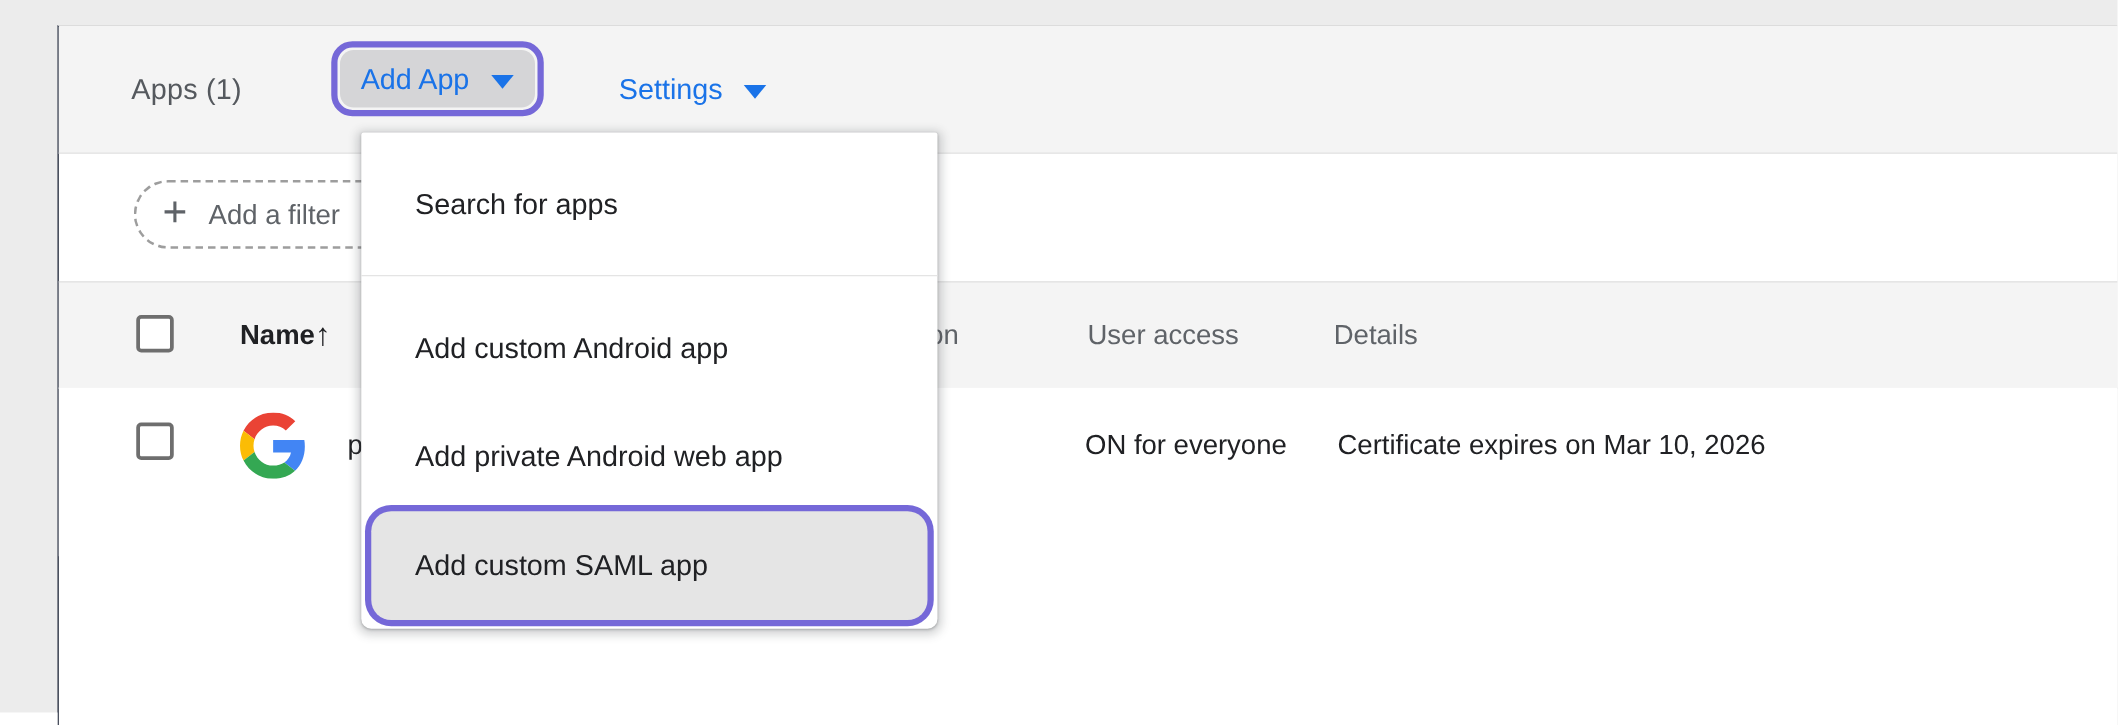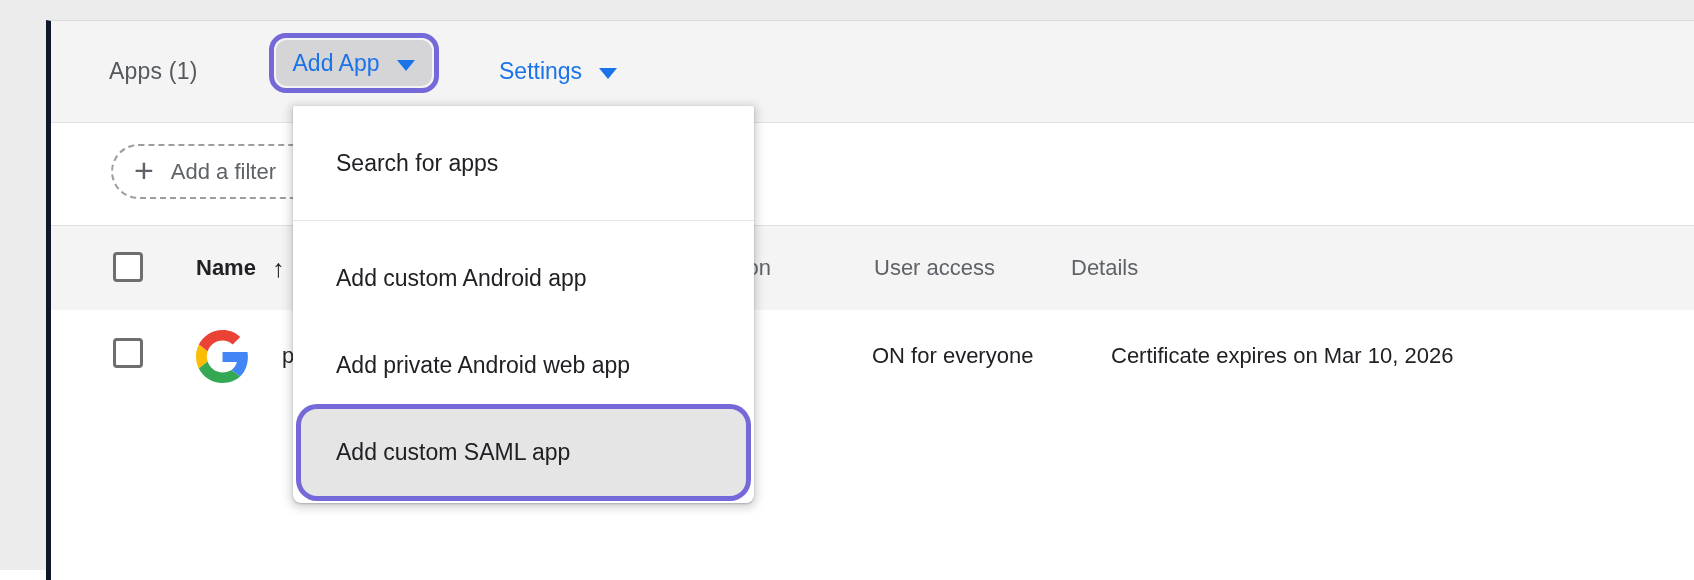--- a/index.html
+++ b/index.html
@@ -5,21 +5,21 @@
   html,body { margin:0; padding:0; }
   body {
     width:1694px; height:580px; position:relative; overflow:hidden;
     background:#ececec;
     font-family:"Liberation Sans", sans-serif;
     -webkit-font-smoothing:antialiased;
   }
   .panel {
     position:absolute; left:46px; top:20px; right:0; bottom:0;
     background:#ffffff;
-    border-left:5px solid #0f172a;
+    border-left:1px solid #0f172a;
     border-top:1px solid #dcdcdc;
   }
   
   .topbar {
     position:absolute; left:0; right:0; top:0; height:101px;
     background:#f4f4f4; border-bottom:1px solid #e2e2e2;
   }
   .page-title {
     position:absolute; left:58px; top:0; height:101px;
     display:flex; align-items:center;
@@ -64,35 +64,35 @@
   }
   .cb {
     position:absolute; width:24px; height:24px;
     border:3px solid #6e6e6e; border-radius:4px; background:#ffffff; cursor:pointer;
   }
   .thead .cb { left:62px; top:26px; }
   .th {
     position:absolute; top:0; height:84px; display:flex; align-items:center;
     font-size:22px; color:#5f6368; white-space:nowrap;
   }
-  .th-name { left:145px; gap:16px; font-weight:bold; color:#202124; cursor:pointer;text-align:center; }
+  .th-name { left:145px; gap:0; font-weight:bold; color:#202124; cursor:pointer;text-align:center; }
   .sort-arrow { font-size:25px; color:#202124; font-weight:400; }
   .th-desc { left:610px; }
   .th-access { left:823px; }
   .th-details { left:1020px; }
   .trow { position:absolute; left:0; right:0; top:289px; height:135px; background:#ffffff; }
   .trow .cb { left:62px; top:28px; }
   .glogo { position:absolute; left:145px; top:20px; width:53px; height:53px; }
   .cell {
     position:absolute; top:0; height:92px; display:flex; align-items:center;
     font-size:22px; color:#202124; white-space:nowrap;
   }
   .cell-name { left:231px; }
   .cell-access { left:821px; }
-  .cell-details { left:1060px;text-align:center; }
+  .cell-details { left:1023px;text-align:center; }
   
   .menu {
     position:absolute; left:242px; top:85px; width:461px; height:397px;
     box-sizing:border-box; background:#ffffff; z-index:10;
     border-radius:2px 2px 8px 8px;
     box-shadow:0 1px 2px rgba(60,64,67,.30), 0 2px 8px 3px rgba(60,64,67,.22);
   }
   .menu-item {
     display:flex; align-items:center; padding-left:43px;
     font-size:23px; color:#202124; cursor:pointer; white-space:nowrap;

